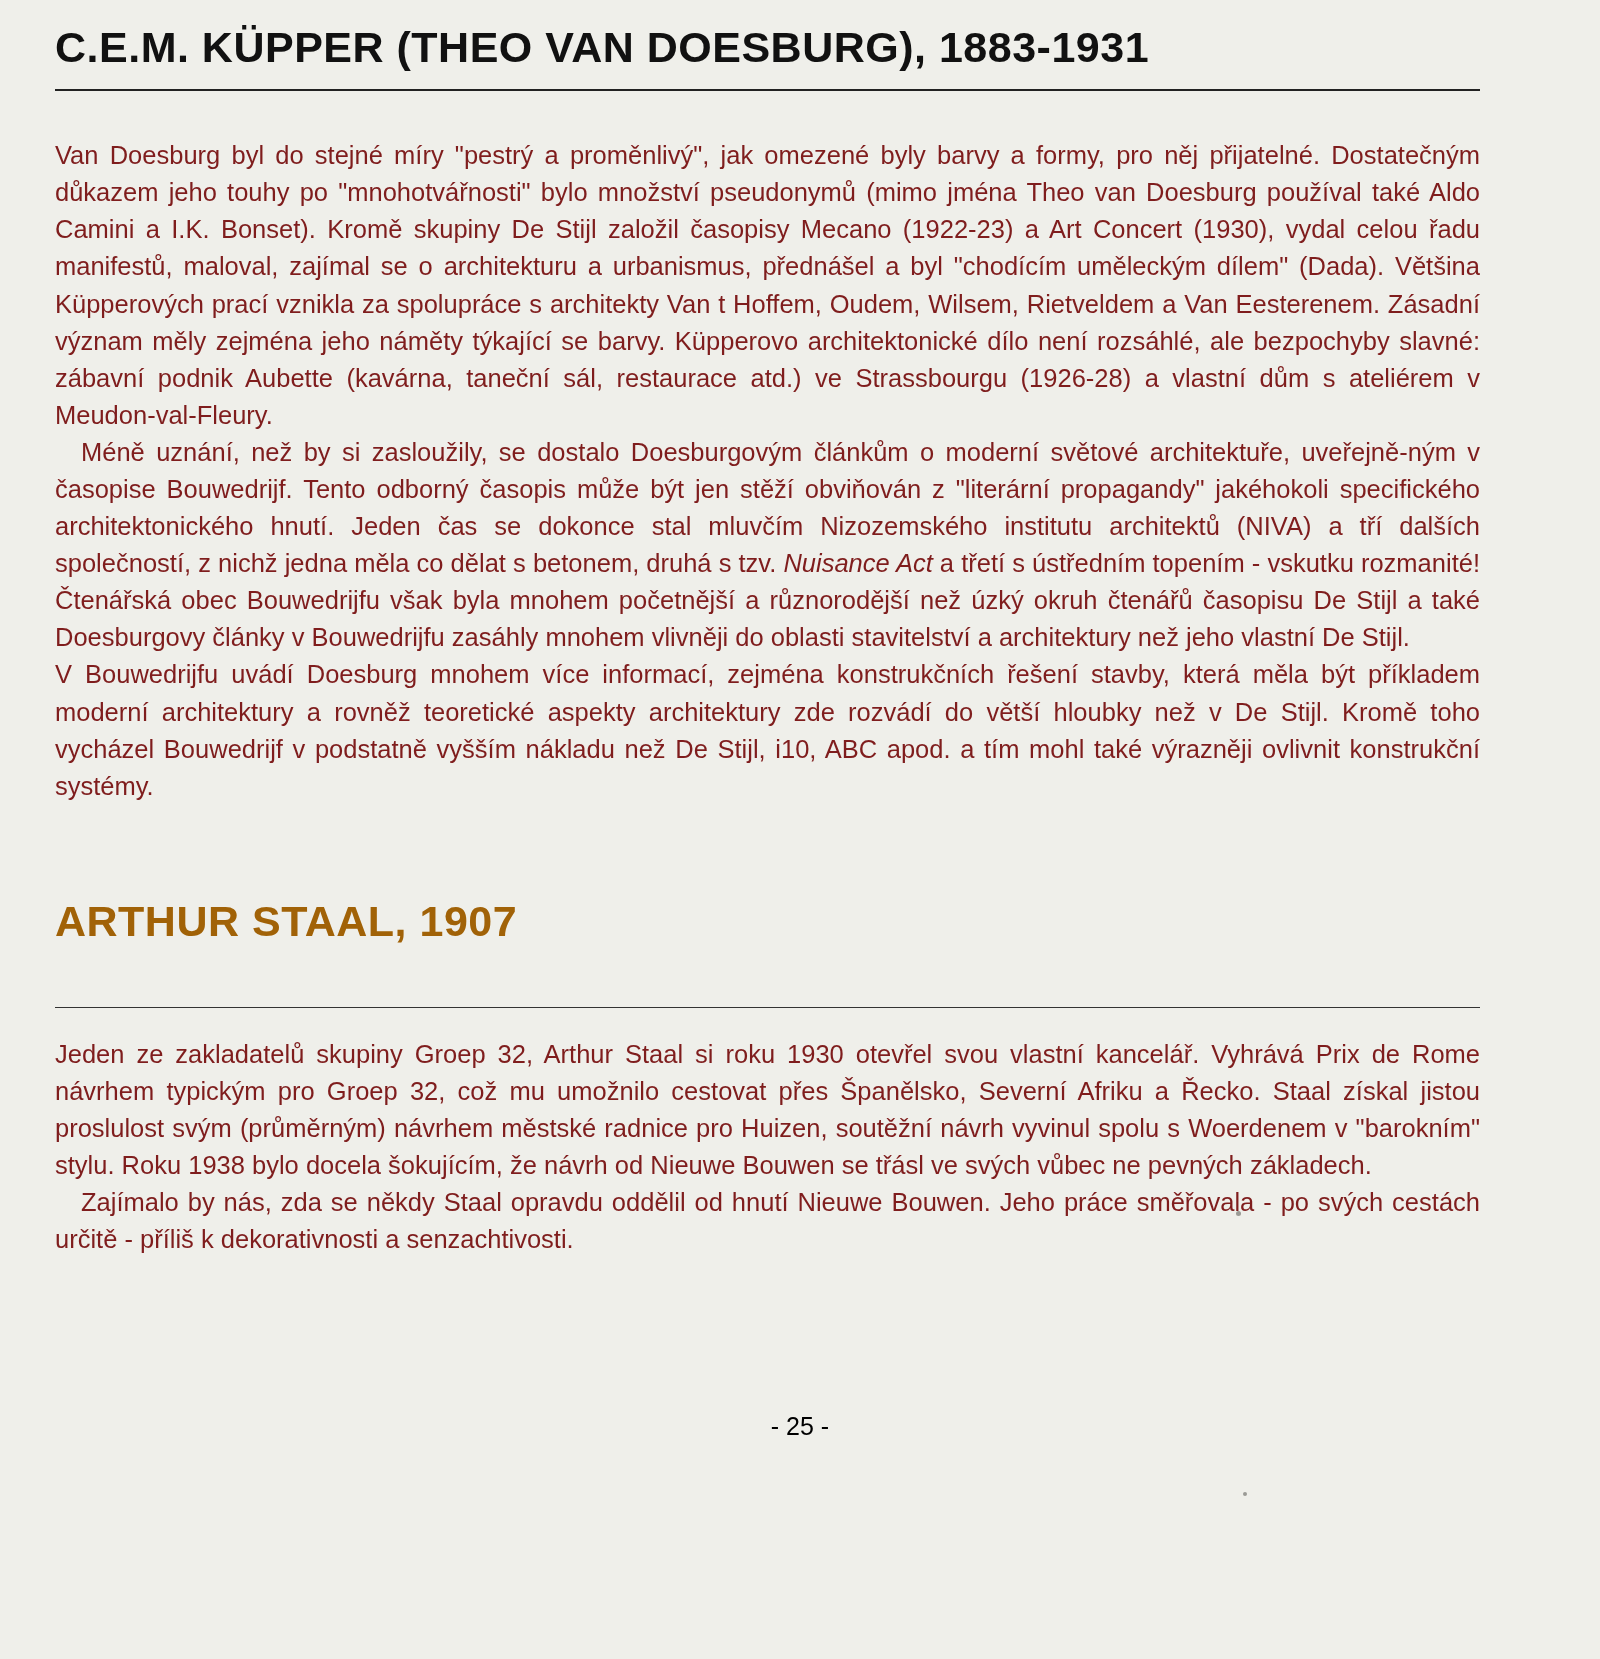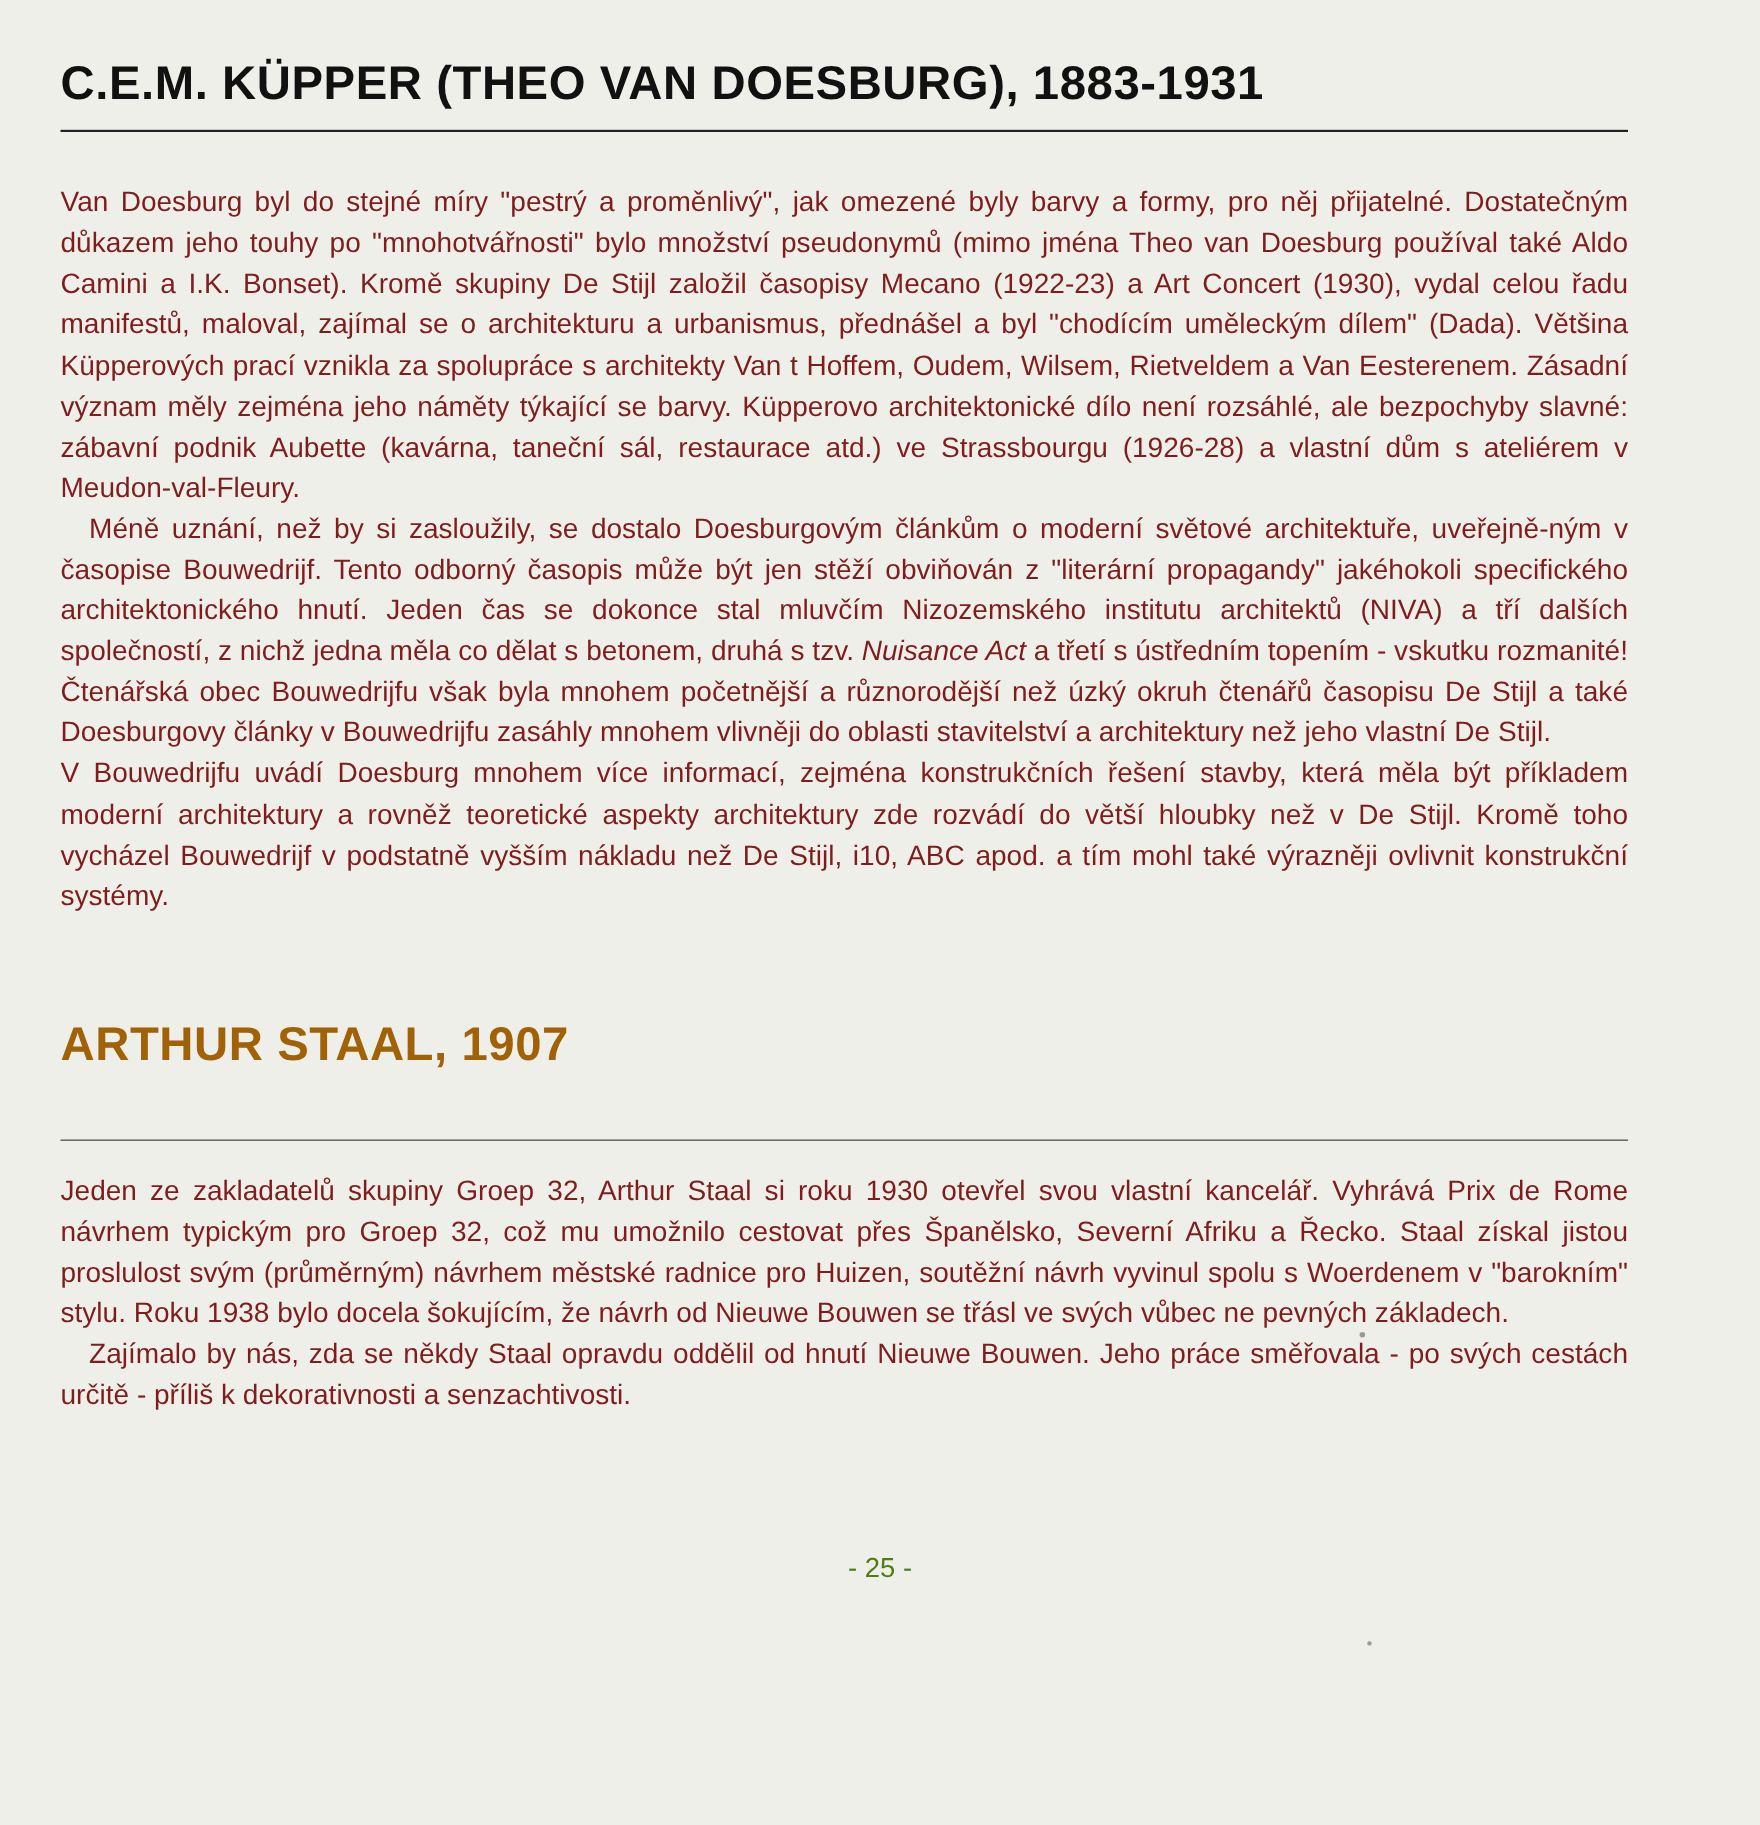--- a/index.html
+++ b/index.html
@@ -20,21 +20,21 @@
     height: 1659px;
     background: #efefea;
     box-sizing: border-box;
   }
   .content {
     position: absolute;
     left: 0;
     top: 0;
     right: 0;
     bottom: 0;
-    padding: 52px 120px 0 55px;
+    padding: 23px 120px 0 55px;
     box-sizing: border-box;
     border-radius: 18px;
   }
   h1.doc-title {
     font-size: 43px;
     font-weight: bold;
     letter-spacing: 0.5px;
     margin: 0 0 0 0;
     padding: 0 0 18px 0;
     line-height: 1.12;
@@ -85,21 +85,21 @@
   .space-after-rule2 {
     height: 28px;
   }
   .page-number {
     position: absolute;
     left: 0;
     right: 0;
     top: 1412px;
     text-align: center;
     font-size: 25px;
-    color: #4d7c0f;
+    color: #000000;
   }
   .speck {
     position: absolute;
     background: #9a9a95;
     border-radius: 50%;
   }
   .speck.s1 { left: 1236px; top: 1211px; width: 5px; height: 5px; }
   .speck.s2 { left: 1243px; top: 1492px; width: 4px; height: 4px; }
   em.ital {
   }

